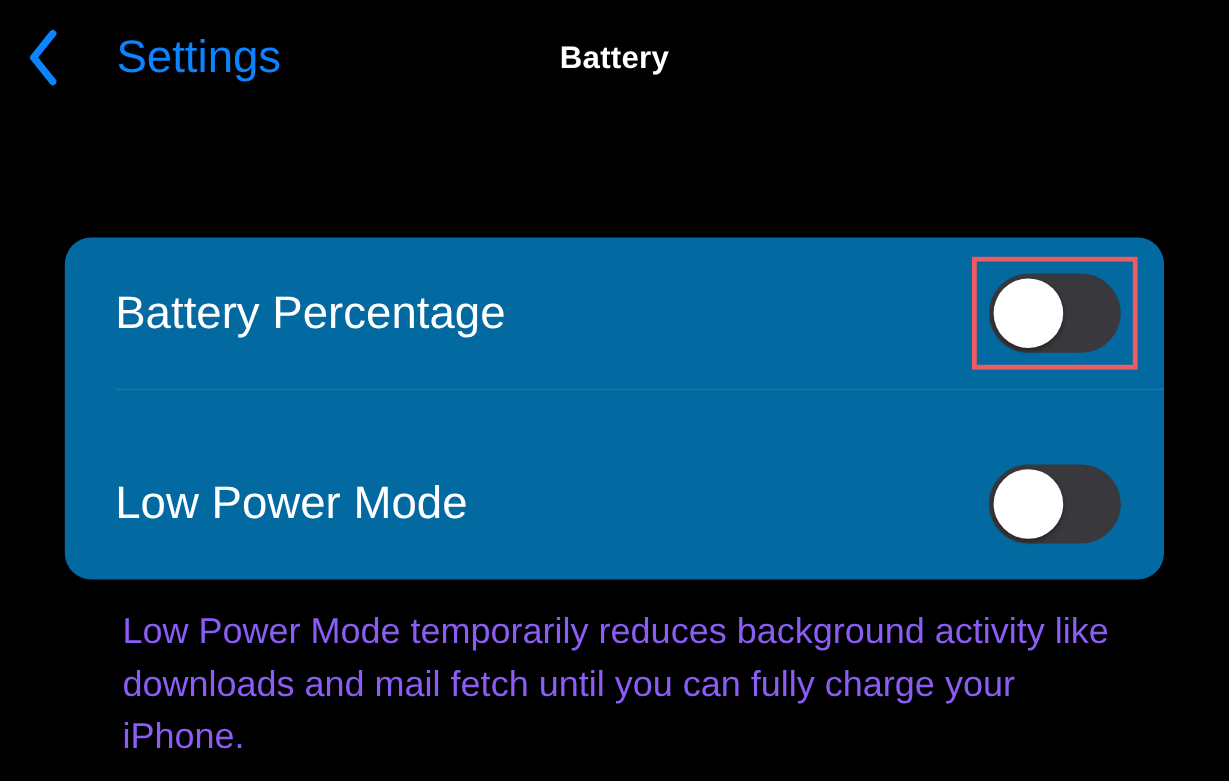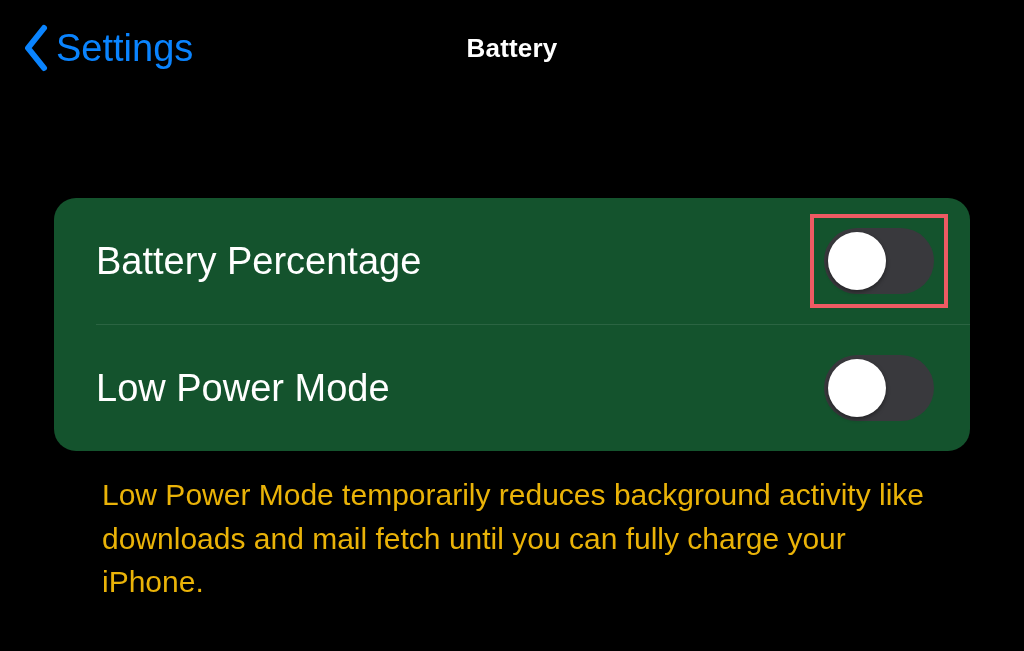--- a/index.html
+++ b/index.html
@@ -29,58 +29,60 @@
     .back-button {
       position: absolute;
       left: 22px;
       top: 50%;
       transform: translateY(-50%);
       display: flex;
       align-items: center;
       color: #0a84ff;
       cursor: pointer;
       user-select: none;
+      gap: 41px;
     }
     .back-chevron {
       width: 28px;
       height: 48px;
       margin-right: 6px;
       flex-shrink: 0;
     }
     .back-chevron svg { display: block; }
     .back-label {
       font-size: 38px;
       font-weight: 400;
     }
 
     
     .content {
       padding: 0 54px;
       margin-top: 102px;
     }
     .card {
-      background: #14532d;
+      background: #0369a1;
       border-radius: 22px;
       overflow: hidden;
     }
     .row {
       display: flex;
       align-items: center;
       padding: 30px 36px 30px 42px;
       min-height: 114px;
     }
     .row + .row {
       border-top: 1px solid rgba(255,255,255,0.10);
       margin-left: 42px;  
       padding-left: 0;
     }
     
     .row + .row .row-label,
     .row + .row .toggle-wrap {
       transform: translateX(0);
+      margin-top: 32px;
     }
     
     .row-label {
       flex: 1 1 auto;
       font-size: 38px;
       font-weight: 400;
       color: #fff;
     }
 
     
@@ -112,21 +114,21 @@
       border-radius: 50%;
       background: #fff;
       box-shadow: 0 2px 4px rgba(0,0,0,0.4);
     }
 
     
     .footer-text {
       padding: 22px 44px 0 48px;
       font-size: 30px;
       line-height: 1.45;
-      color: #eab308;
+      color: #8b5cf6;
     }
   </style>
 </head>
 <body>
 
 <div class="navbar">
   <div class="back-button">
     <span class="back-chevron">
       <svg viewBox="0 0 28 48" width="28" height="48">
         <polyline points="22,4 6,24 22,44" fill="none" stroke="#0a84ff" stroke-width="6" stroke-linecap="round" stroke-linejoin="round"></polyline>

